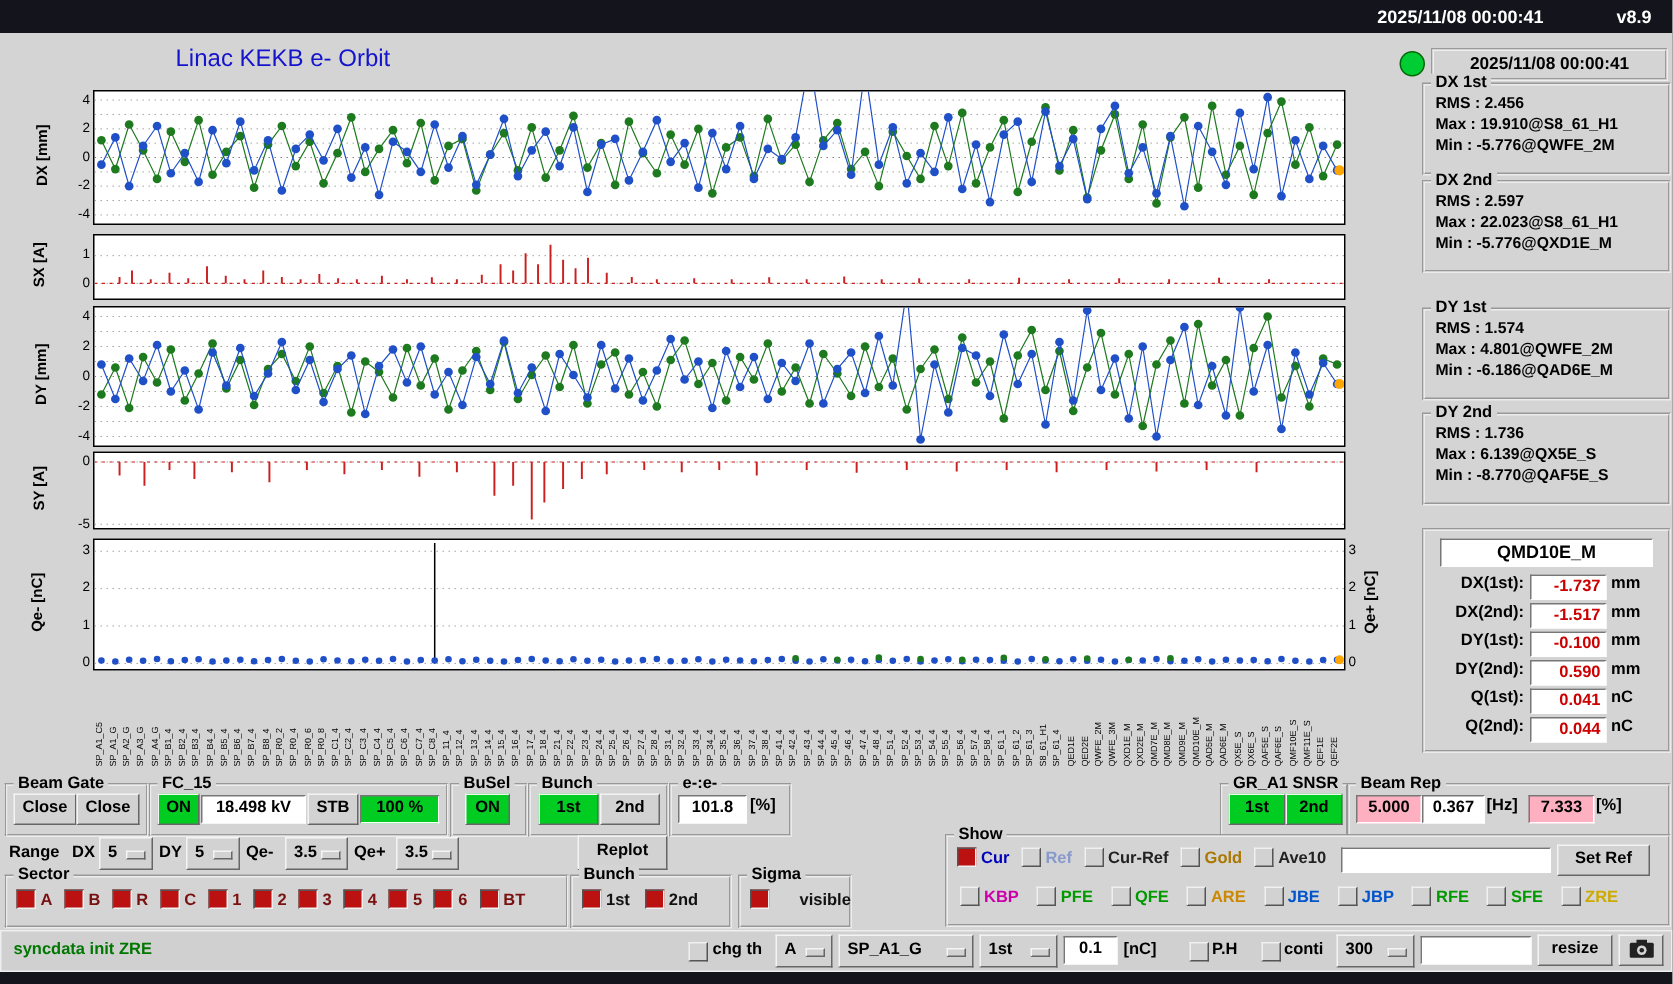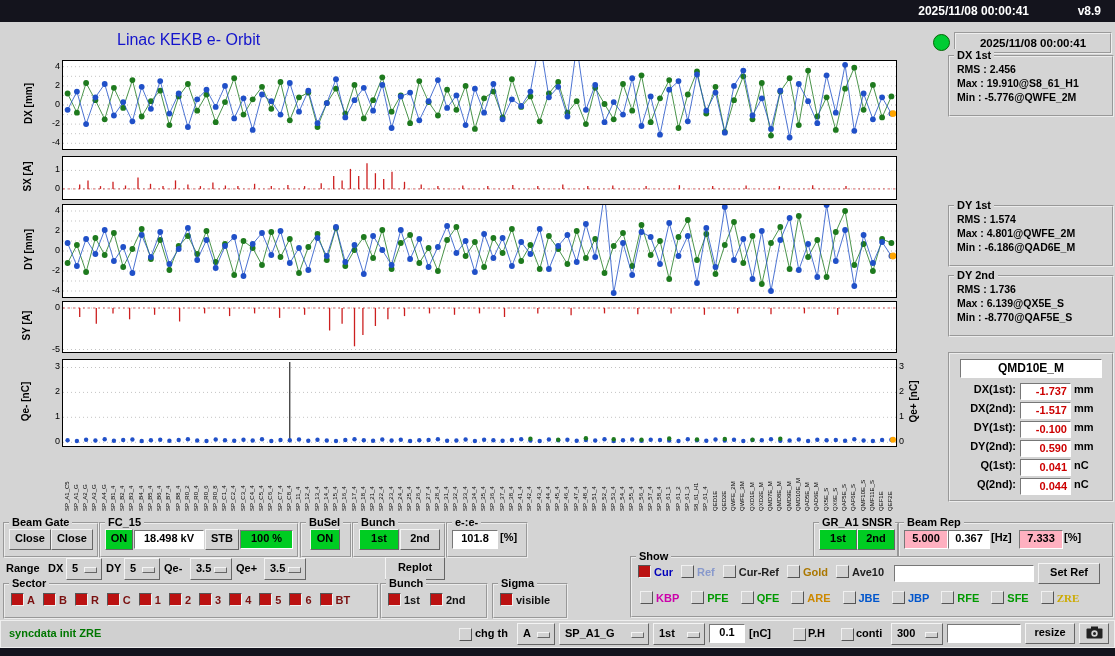--- a/index.html
+++ b/index.html
@@ -754,20 +754,26 @@
   <span class="ylab" style="left:12px;top:320px">SY [A]</span>
   <span class="ylab" style="left:6px;top:396px">Qe- [nC]</span>
   <span class="ylab" style="left:893px;top:396px">Qe+ [nC]</span>
 
   <div class="group" style="left:948px;top:55px;width:162px;height:58px">
     <span class="glabel">DX 1st</span>
     <span class="sline" style="top:6px">RMS : 2.456</span>
     <span class="sline" style="top:20px">Max : 19.910@S8_61_H1</span>
     <span class="sline" style="top:34px">Min : -5.776@QWFE_2M</span>
   </div>
+  <div class="group" style="left:948px;top:120px;width:162px;height:58px">
+    <span class="glabel">DX 2nd</span>
+    <span class="sline" style="top:6px">RMS : 2.597</span>
+    <span class="sline" style="top:20px">Max : 22.023@S8_61_H1</span>
+    <span class="sline" style="top:34px">Min : -5.776@QXD1E_M</span>
+  </div>
   <div class="group" style="left:948px;top:205px;width:162px;height:58px">
     <span class="glabel">DY 1st</span>
     <span class="sline" style="top:6px">RMS : 1.574</span>
     <span class="sline" style="top:20px">Max : 4.801@QWFE_2M</span>
     <span class="sline" style="top:34px">Min : -6.186@QAD6E_M</span>
   </div>
   <div class="group" style="left:948px;top:275px;width:162px;height:58px">
     <span class="glabel">DY 2nd</span>
     <span class="sline" style="top:6px">RMS : 1.736</span>
     <span class="sline" style="top:20px">Max : 6.139@QX5E_S</span>
@@ -923,21 +929,21 @@
         <span class="ckitem">
           <span class="cb"></span>
           <span class="cklabel" style="color: rgb(0, 153, 0);">RFE</span>
         </span>
         <span class="ckitem">
           <span class="cb"></span>
           <span class="cklabel" style="color: rgb(0, 153, 0);">SFE</span>
         </span>
         <span class="ckitem">
           <span class="cb"></span>
-          <span class="cklabel" style="color: rgb(204, 170, 0); font-family: Liberation Serif, serif;">ZRE</span>
+          <span class="cklabel" style="color: rgb(204, 170, 0);">ZRE</span>
         </span>
       </div>
   </div>
 
   <div class="group" style="left:3px;top:583px;width:372px;height:32px">
     <span class="glabel">Sector</span>
     <div class="flexrow" id="sector-items" style="left:6px;top:8px;gap:8px">
         <span class="ckitem">
           <span class="cb on"></span>
           <span class="cklabel" style="color: rgb(122, 16, 16);">A</span>
@@ -995,21 +1001,21 @@
           <span class="cb on"></span>
           <span class="cklabel" style="color: rgb(17, 17, 17);">2nd</span>
         </span>
       </div>
   </div>
   <div class="group" style="left:492px;top:583px;width:72px;height:32px">
     <span class="glabel">Sigma</span>
     <div class="flexrow" id="sigma-items" style="left:6px;top:8px;gap:6px">
         <span class="ckitem">
           <span class="cb on"></span>
-          <span class="cklabel" style="color: rgb(17, 17, 17);">visible</span>
+          <span class="cklabel" style="color: rgb(17, 17, 17); margin-left: 17px;">visible</span>
         </span>
       </div>
   </div>
 
   <div class="statusbar">
     <span class="msg">syncdata init ZRE</span>
     <span class="cb" style="position:absolute;left:458px;top:7px"></span>
     <span class="lbl" style="left:474px;top:6px">chg th</span>
     <div class="opt" style="left:516px;top:2px;width:36px"><span class="otext">A</span><span class="dash"></span></div>
     <div class="opt" style="left:558px;top:2px;width:88px"><span class="otext">SP_A1_G</span><span class="dash"></span></div>

